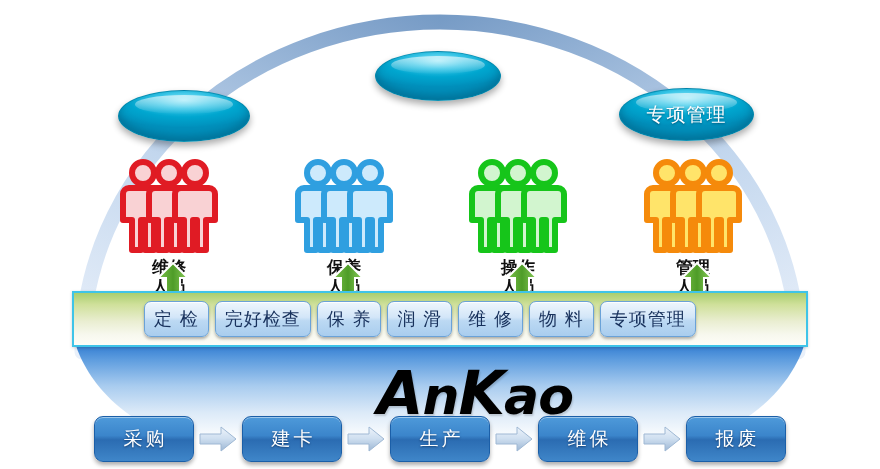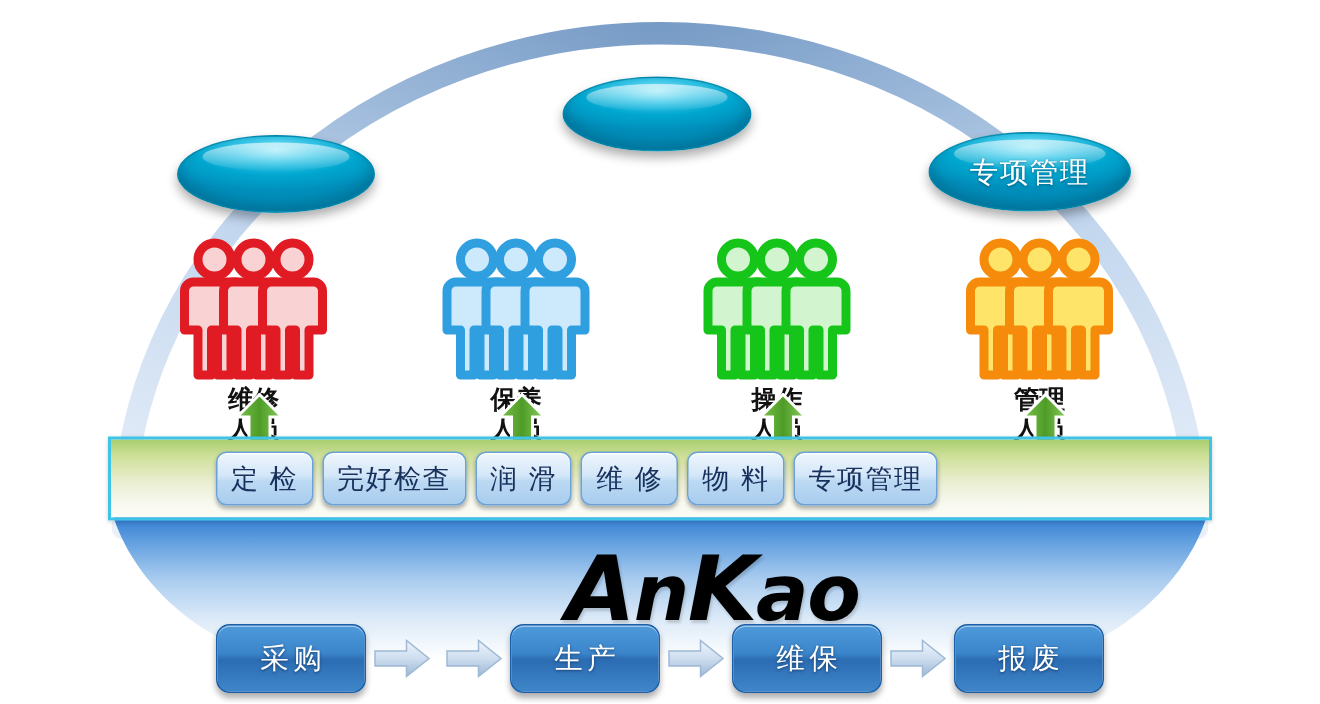--- a/index.html
+++ b/index.html
@@ -312,20 +312,21 @@
     <path d="M17 1 L32 16 H24 V35 H10 V16 H2 Z" fill="url(#gArr)" stroke="#ffffff" stroke-width="2"></path>
   </svg>
   <svg class="up-arrow abs" id="ua-3" viewBox="0 0 34 36">
     <path d="M17 1 L32 16 H24 V35 H10 V16 H2 Z" fill="url(#gArr)" stroke="#ffffff" stroke-width="2"></path>
   </svg>
 
   <div id="band" class="abs">
     <div id="band-inner">
       <div class="chip">定 检</div>
       <div class="chip">完好检查</div>
+      <div class="chip">保 养</div>
       <div class="chip">润 滑</div>
       <div class="chip">维 修</div>
       <div class="chip">物 料</div>
       <div class="chip">专项管理</div>
     </div>
   </div>
 
   <div id="logo" class="abs">
     <span class="cap">A</span><span>n</span><span class="cap">K</span><span>ao</span>
   </div>
@@ -335,20 +336,21 @@
     <svg class="flow-arrow" viewBox="0 0 38 26">
       <defs>
           <linearGradient id="fArr" x1="0" y1="0" x2="0" y2="1">
         <stop offset="0%" stop-color="#eef4fb"></stop>
             <stop offset="48%" stop-color="#cfdff0"></stop>
             <stop offset="100%" stop-color="#9db7d4"></stop>
       </linearGradient>
         </defs>
       <path d="M1 8 H22 V1 L37 13 L22 25 V18 H1 Z" fill="url(#fArr)" stroke="#9fb8d4" stroke-width="1"></path>
     </svg>
+    <div class="flow-box">建卡</div>
     <svg class="flow-arrow" viewBox="0 0 38 26">
       <path d="M1 8 H22 V1 L37 13 L22 25 V18 H1 Z" fill="url(#fArr)" stroke="#9fb8d4" stroke-width="1"></path>
     </svg>
     <div class="flow-box">生产</div>
     <svg class="flow-arrow" viewBox="0 0 38 26">
       <path d="M1 8 H22 V1 L37 13 L22 25 V18 H1 Z" fill="url(#fArr)" stroke="#9fb8d4" stroke-width="1"></path>
     </svg>
     <div class="flow-box">维保</div>
     <svg class="flow-arrow" viewBox="0 0 38 26">
       <path d="M1 8 H22 V1 L37 13 L22 25 V18 H1 Z" fill="url(#fArr)" stroke="#9fb8d4" stroke-width="1"></path>

